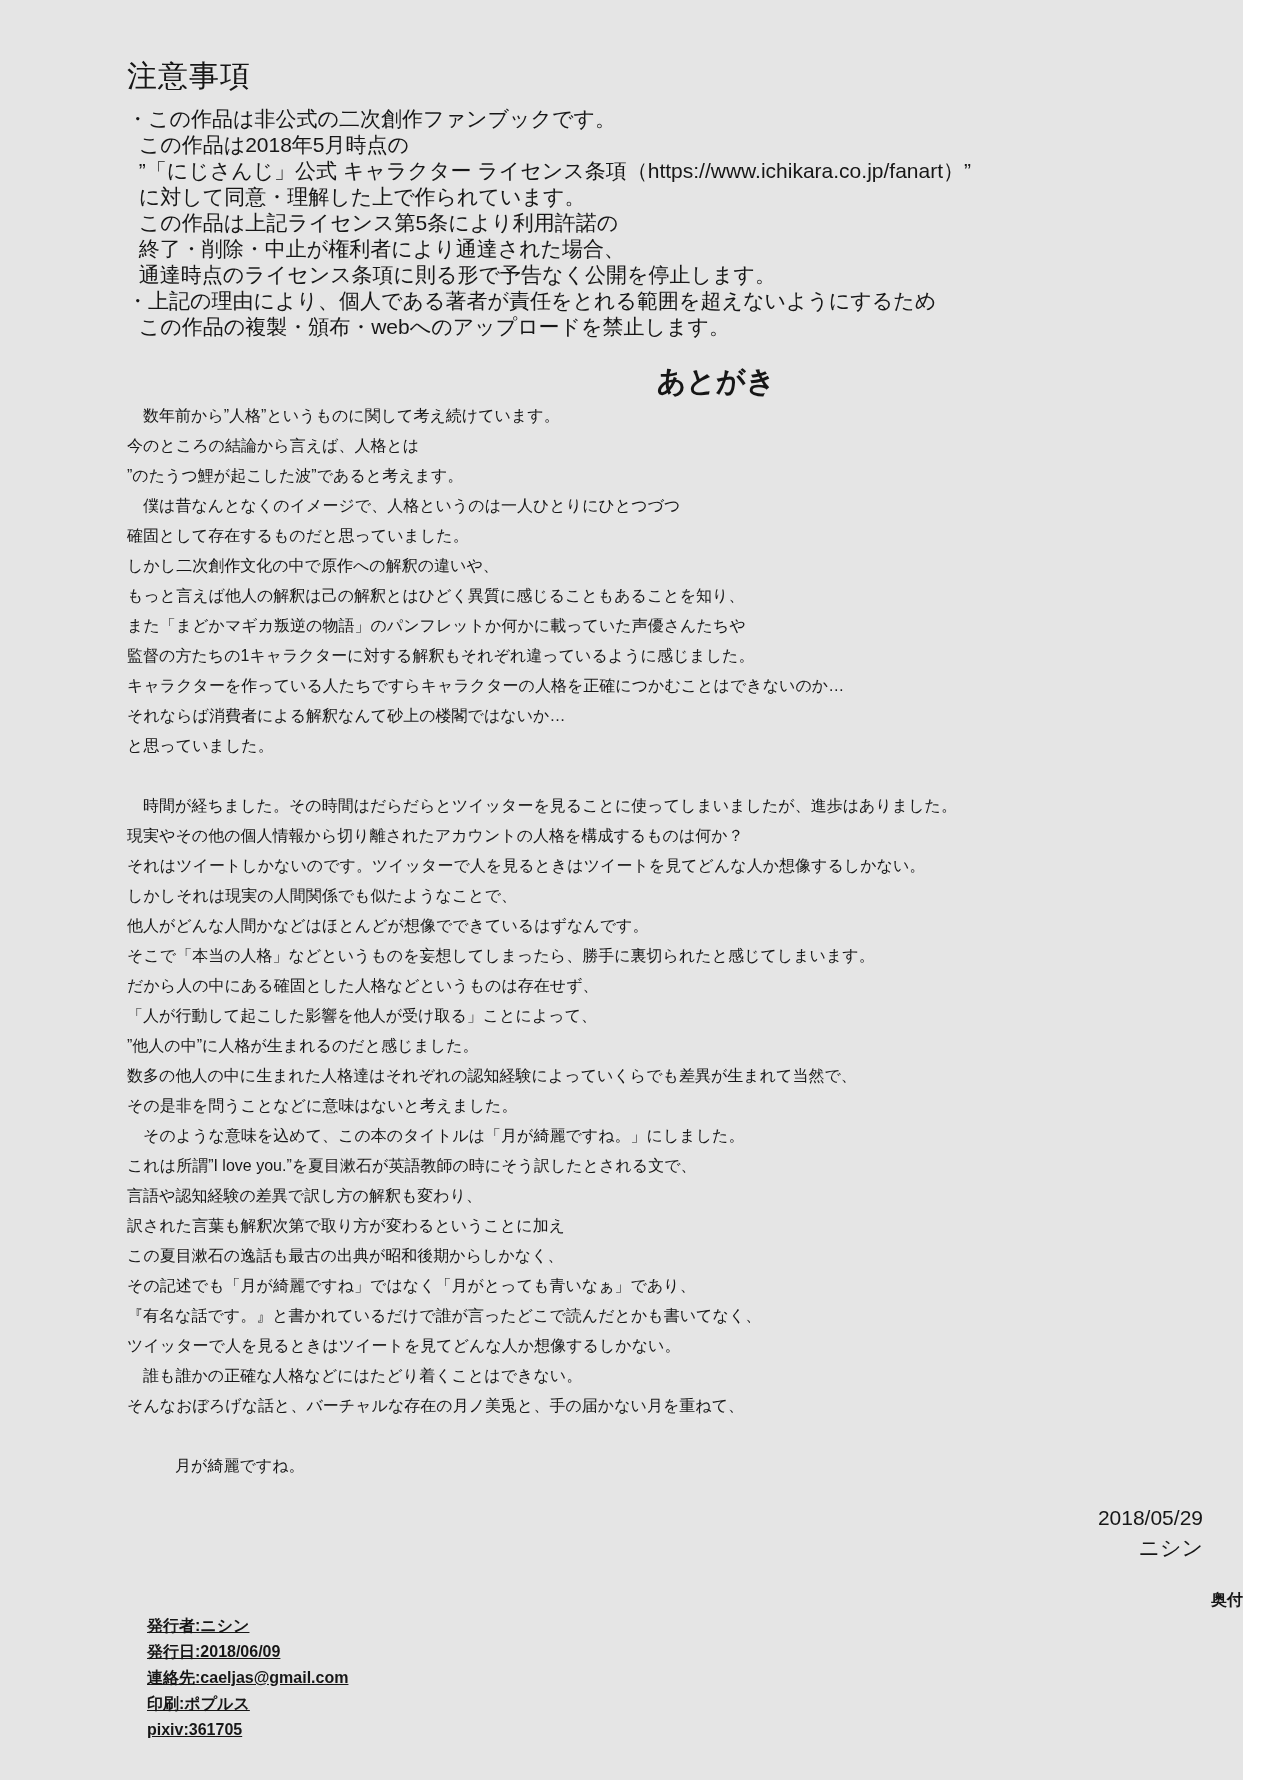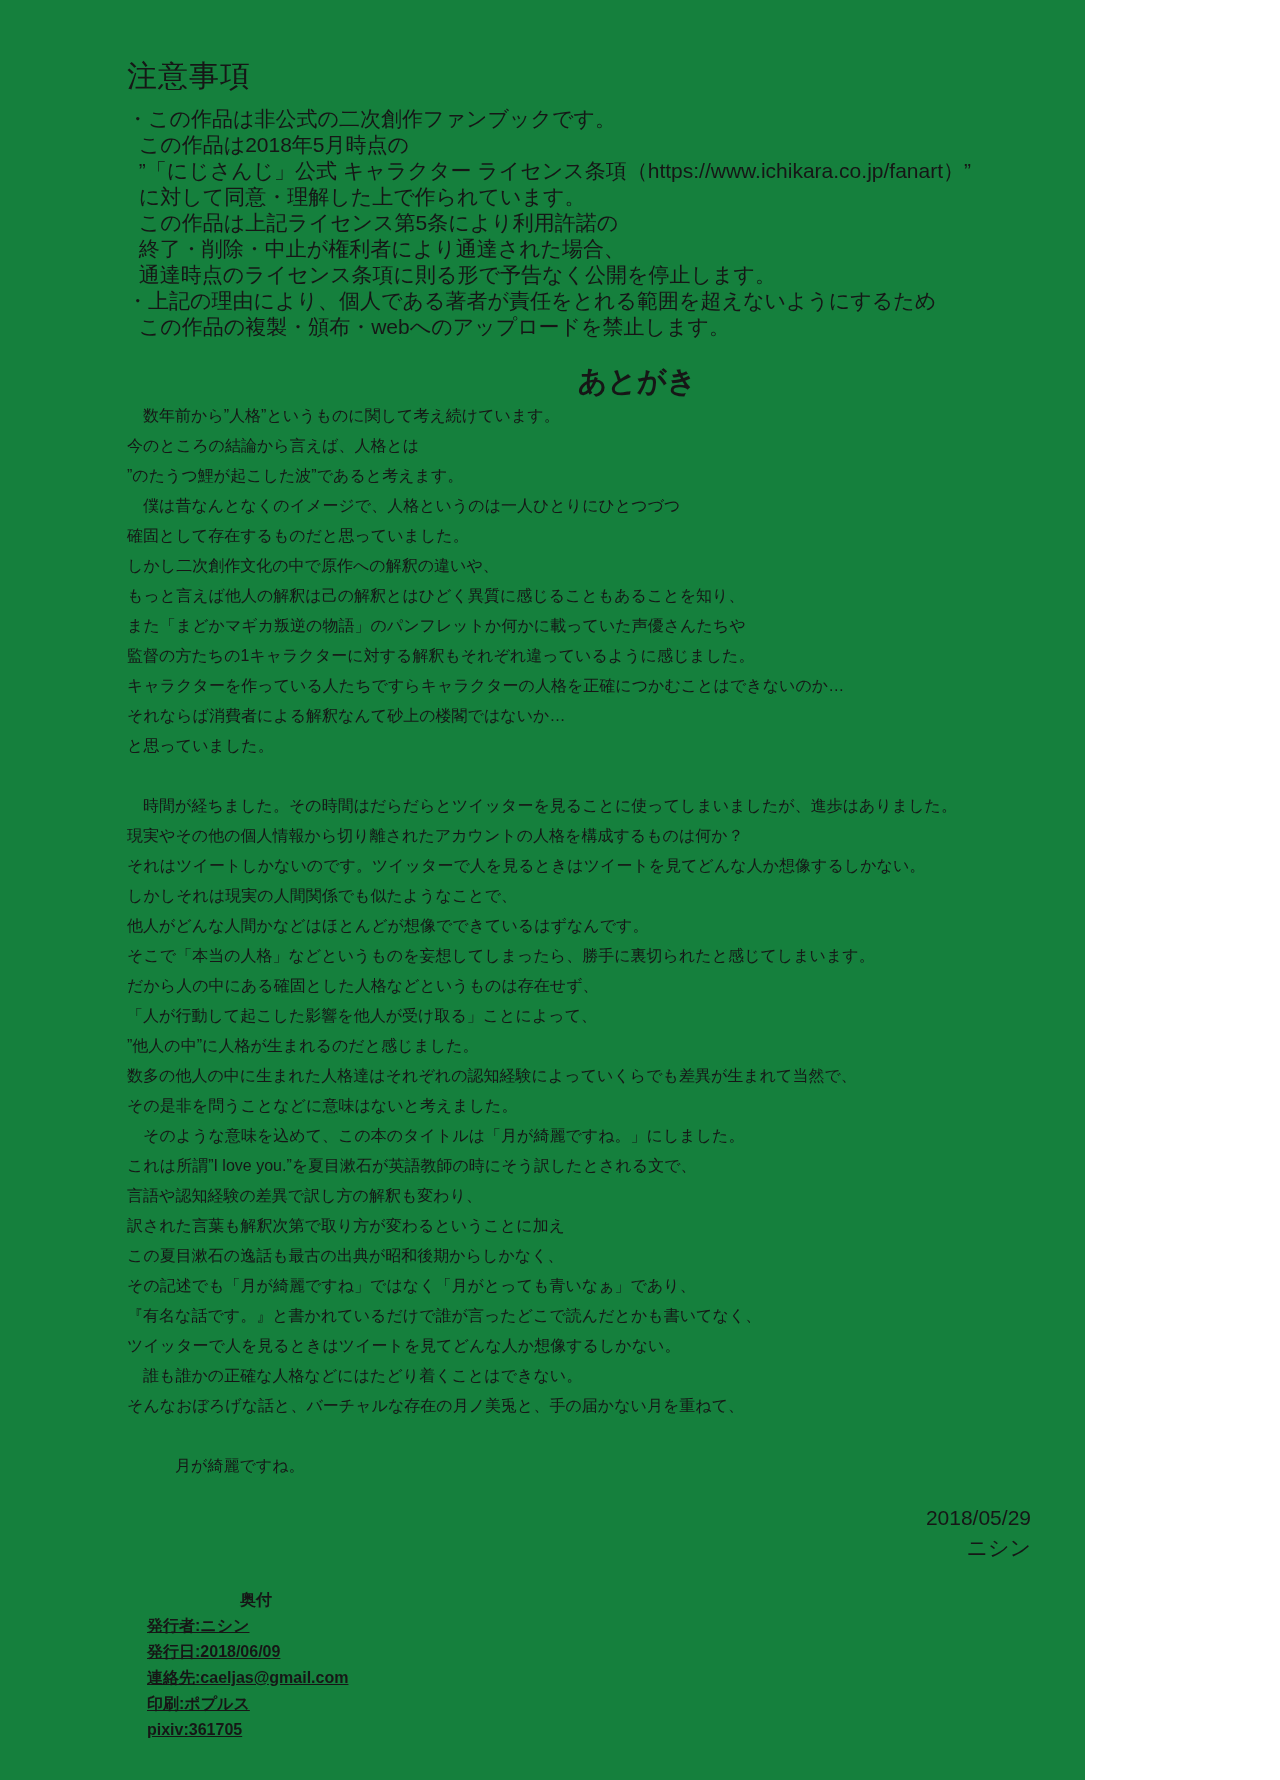--- a/index.html
+++ b/index.html
@@ -1,20 +1,20 @@
 <!DOCTYPE html>
 <html><head>
 <meta charset="utf-8">
 <style>
   html, body { margin: 0; padding: 0; }
   .page {
     position: relative;
-    width: 1085px;
+    width: 1243px;
     height: 1780px;
-    background: #15803d;
+    background: #e5e5e5;
     color: #161616;
     font-family: "Liberation Sans", "DejaVu Sans", sans-serif;
     overflow: hidden;
   }
   .content {
     position: absolute;
     left: 127px;
     top: 60px;
     right: 0;
   }
@@ -41,36 +41,37 @@
     margin-bottom: 4px;
     white-space: pre;
   }
   .afterword-lines .tline {
     font-size: 16px;
     line-height: 30px;
     white-space: pre;
   }
   .signature {
     margin-top: 22px;
-    padding-right: 54px;
+    padding-right: 40px;
     text-align: right;
     font-size: 21px;
     line-height: 30px;
   }
   .signature .sig-line { white-space: pre; }
   .colophon {
     margin-top: 24px;
     margin-left: 20px;
     font-size: 16px;
     line-height: 26px;
     font-weight: bold;
   }
   .colophon-title {
     padding-left: 93px;
     white-space: pre;
+    text-align: right;
   }
   .colophon-lines .tline { white-space: pre; text-decoration: underline; }
 </style>
 </head>
 <body>
 
 <div class="page">
   <div class="content">
 
     <div class="notice-title">注意事項</div>

